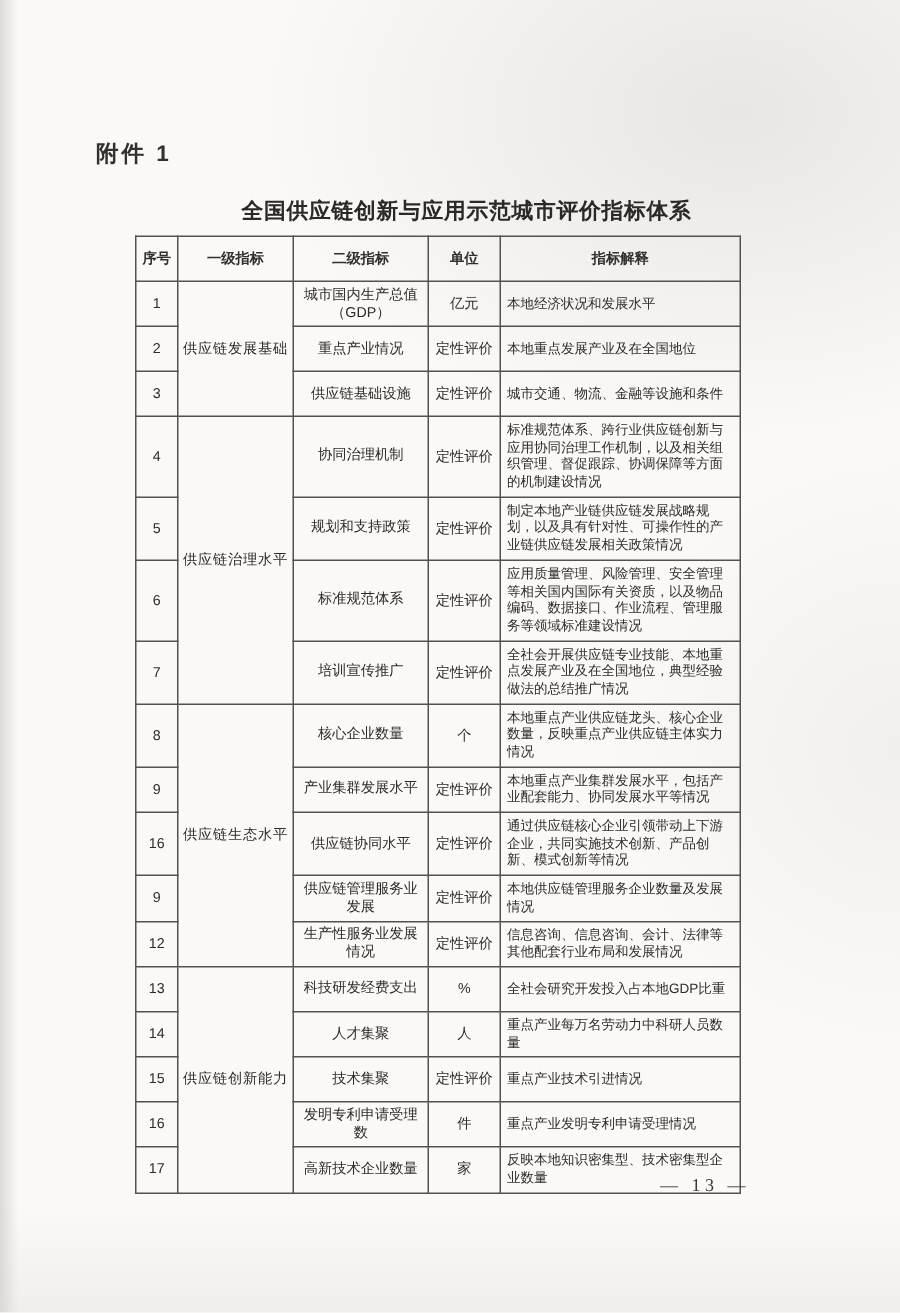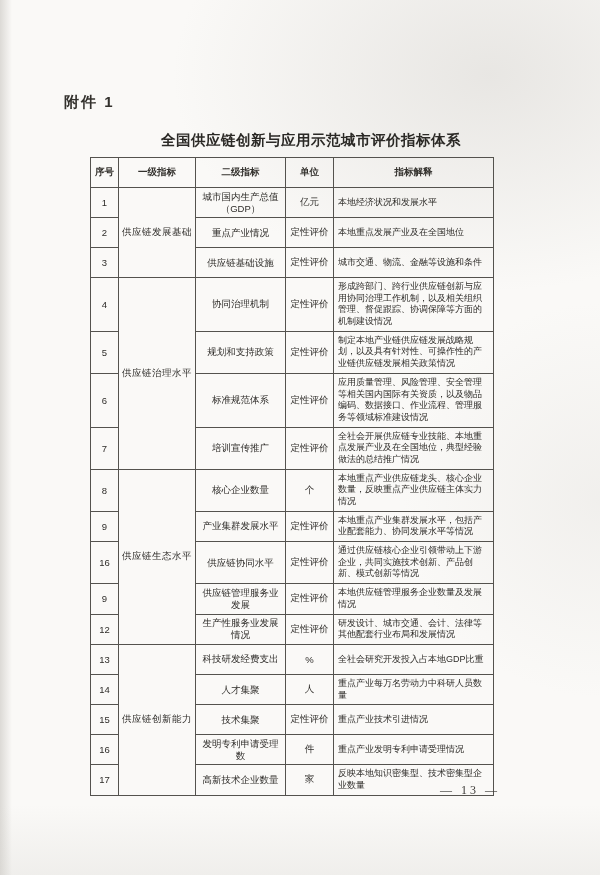--- a/index.html
+++ b/index.html
@@ -117,21 +117,21 @@
         <td class="cell-no">3</td>
         <td class="cell-lvl2">供应链基础设施</td>
         <td class="cell-unit">定性评价</td>
         <td class="cell-expl">城市交通、物流、金融等设施和条件</td>
       </tr>
       <tr>
         <td class="cell-no">4</td>
         <td class="cell-lvl1" rowspan="4">供应链治理水平</td>
         <td class="cell-lvl2">协同治理机制</td>
         <td class="cell-unit">定性评价</td>
-        <td class="cell-expl">形成跨部门、跨行业供应链创新与应用协同治理工作机制，以及相关组织管理、督促跟踪、协调保障等方面的机制建设情况</td>
+        <td class="cell-expl">标准规范体系、跨行业供应链创新与应用协同治理工作机制，以及相关组织管理、督促跟踪、协调保障等方面的机制建设情况</td>
       </tr>
       <tr>
         <td class="cell-no">5</td>
         <td class="cell-lvl2">规划和支持政策</td>
         <td class="cell-unit">定性评价</td>
         <td class="cell-expl">制定本地产业链供应链发展战略规划，以及具有针对性、可操作性的产业链供应链发展相关政策情况</td>
       </tr>
       <tr>
         <td class="cell-no">6</td>
         <td class="cell-lvl2">标准规范体系</td>
@@ -166,21 +166,21 @@
       <tr>
         <td class="cell-no">9</td>
         <td class="cell-lvl2">供应链管理服务业发展</td>
         <td class="cell-unit">定性评价</td>
         <td class="cell-expl">本地供应链管理服务企业数量及发展情况</td>
       </tr>
       <tr>
         <td class="cell-no">12</td>
         <td class="cell-lvl2">生产性服务业发展情况</td>
         <td class="cell-unit">定性评价</td>
-        <td class="cell-expl">研发设计、城市交通、会计、法律等其他配套行业布局和发展情况</td>
+        <td class="cell-expl">信息咨询、信息咨询、会计、法律等其他配套行业布局和发展情况</td>
       </tr>
       <tr>
         <td class="cell-no">13</td>
         <td class="cell-lvl1" rowspan="5">供应链创新能力</td>
         <td class="cell-lvl2">科技研发经费支出</td>
         <td class="cell-unit">%</td>
         <td class="cell-expl">全社会研究开发投入占本地GDP比重</td>
       </tr>
       <tr>
         <td class="cell-no">14</td>

